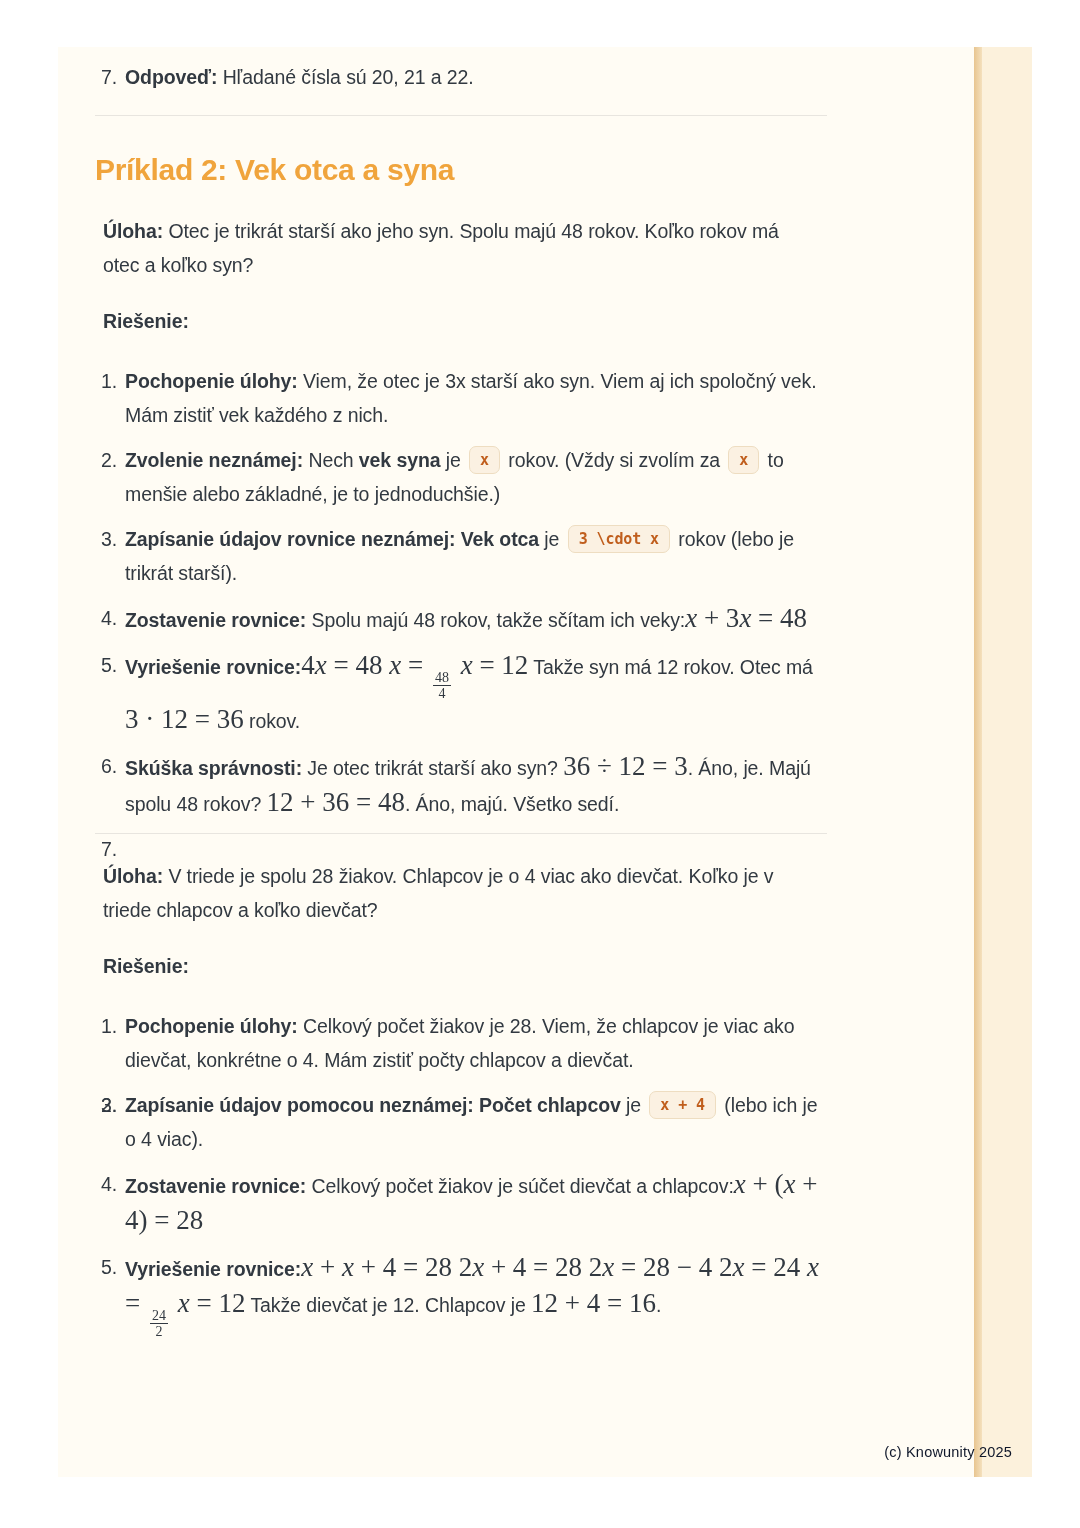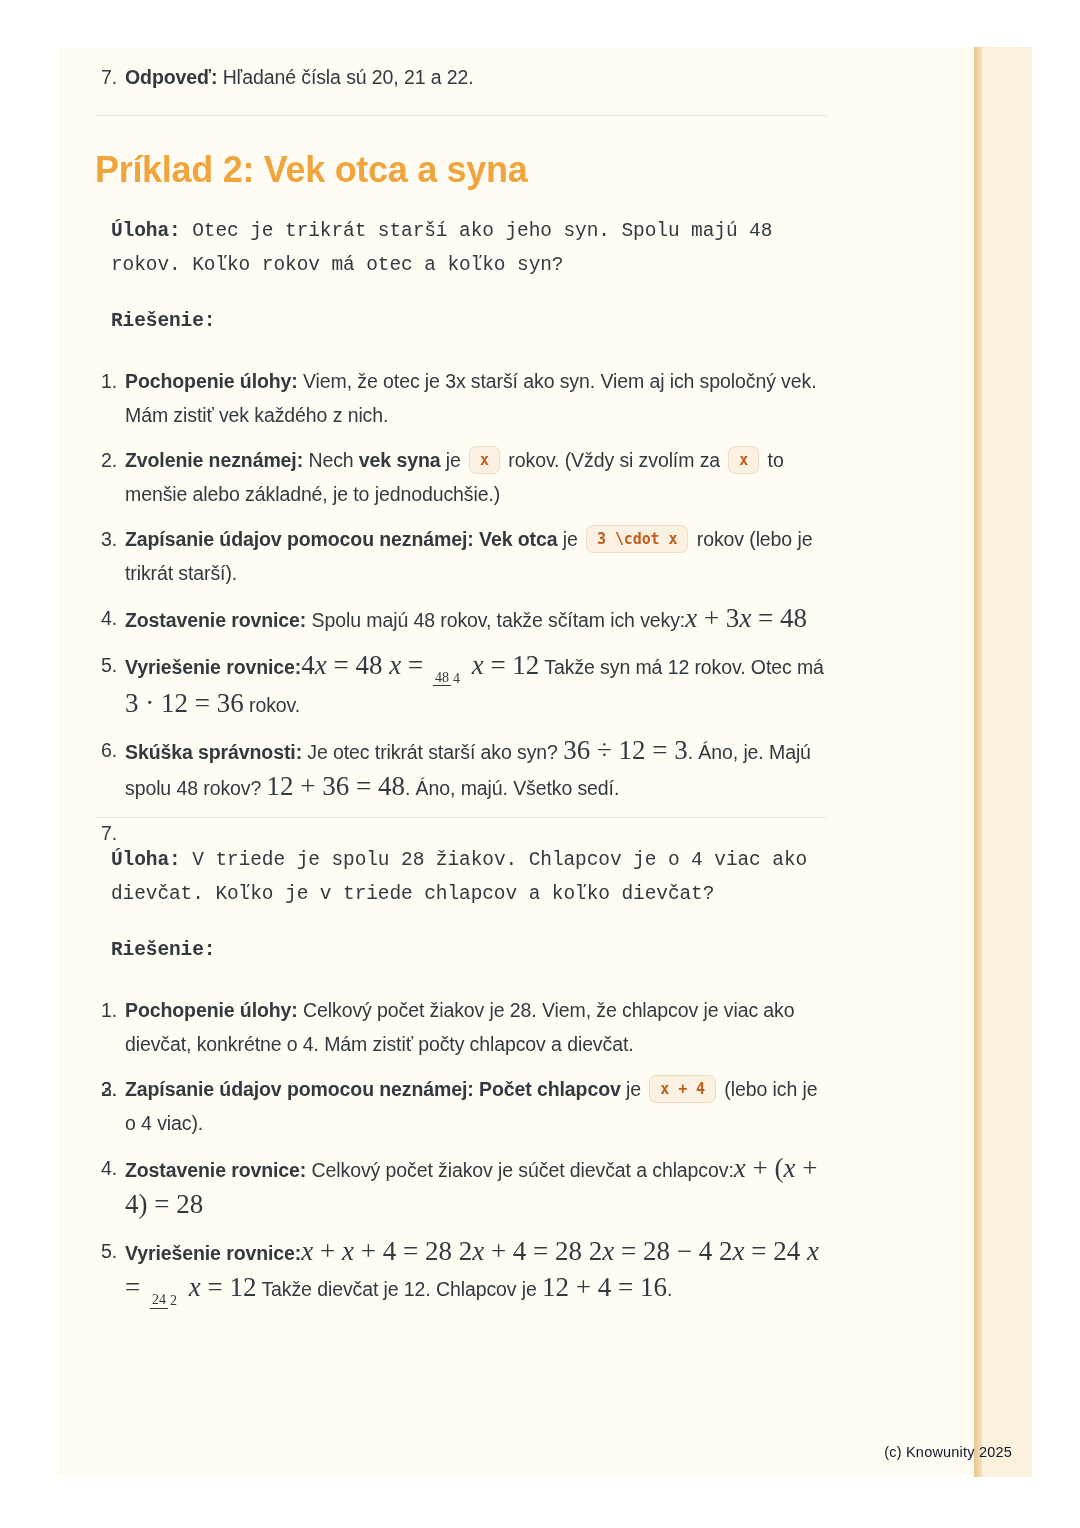--- a/index.html
+++ b/index.html
@@ -24,33 +24,33 @@
   .content{
     position:absolute;left:37px;top:0;width:732px;padding-top:13px;
     font-size:19.5px;line-height:34px;letter-spacing:-0.1px;z-index:2;
   }
   .li{position:relative;padding-left:30px;}
   .marker{position:absolute;left:6px;top:0;}
   ol.steps{list-style:none;margin:26px 0 0 0;padding:0;}
   ol.steps li{position:relative;padding-left:30px;margin-bottom:11px;}
   ol.steps li .marker{position:absolute;left:6px;top:0;}
   h2{
-    font-size:36px;line-height:38px;margin:35px 0 0 0;
+    font-size:30px;line-height:38px;margin:35px 0 0 0;
     color:#f0a43c;font-weight:bold;letter-spacing:-0.3px;
   }
   hr.divider{border:none;border-top:1px solid #e8e5df;margin:21px 0 0 0;height:0;}
   hr.divider-2{margin-top:12px;}
-  p{margin:16px;font-family:Liberation Mono, monospace;}
+  p{margin:8px;}
   .uloha{margin-top:25px;}
   .riesenie{margin-top:22px;font-weight:bold;}
   strong{font-weight:bold;}
   .math{font-family:"Liberation Serif",serif;font-size:27px;letter-spacing:0;}
   .math em{font-style:italic;font-family:"Liberation Serif",serif;}
   .frac{
-    display:inline-flex;flex-direction:row;align-items:center;
+    display:inline-flex;flex-direction:column;align-items:center;
     font-size:14px;line-height:1.1;vertical-align:-8px;margin:0 3px;
   }
   .frac .fnum{border-bottom:1.2px solid #323941;padding:0 2px;display:block;}
   .frac .fden{padding:0 2px;display:block;}
   .chip{
     display:inline-block;
     font-family:"DejaVu Sans Mono",monospace;
     font-size:15px;font-weight:bold;color:#c05e1d;
     background:#fbf1e2;border:1px solid #eeddc1;border-radius:7px;
     padding:0 10px;line-height:26px;vertical-align:2px;margin:0 3px;
@@ -78,21 +78,21 @@
 
     <h2>Príklad 2: Vek otca a syna</h2>
 
     <p class="uloha"><strong>Úloha:</strong><span> Otec je trikrát starší ako jeho syn. Spolu majú 48 rokov. Koľko rokov má otec a koľko syn?</span></p>
 
     <p class="riesenie">Riešenie:</p>
 
     <ol class="steps">
         <li><span class="marker">1.</span><span class="li-body"><strong>Pochopenie úlohy:</strong> Viem, že otec je 3x starší ako syn. Viem aj ich spoločný vek. Mám zistiť vek každého z nich.</span></li>
         <li><span class="marker">2.</span><span class="li-body"><strong>Zvolenie neznámej:</strong> Nech <strong>vek syna</strong> je <code class="chip">x</code> rokov. (Vždy si zvolím za <code class="chip">x</code> to menšie alebo základné, je to jednoduchšie.)</span></li>
-        <li><span class="marker">3.</span><span class="li-body"><strong>Zapísanie údajov pomocou neznámej: Vek otca</strong> je <code class="chip">3 \cdot x</code> rokov (lebo je trikrát starší).</span></li>
+        <li><span class="marker">3.</span><span class="li-body"><strong>Zapísanie údajov rovnice neznámej: Vek otca</strong> je <code class="chip">3 \cdot x</code> rokov (lebo je trikrát starší).</span></li>
         <li><span class="marker">4.</span><span class="li-body"><strong>Zostavenie rovnice:</strong> Spolu majú 48 rokov, takže sčítam ich veky:<span class="math"><em>x</em> + 3<em>x</em> = 48</span></span></li>
         <li><span class="marker">5.</span><span class="li-body"><strong>Vyriešenie rovnice:</strong><span class="math">4<em>x</em> = 48 <em>x</em> = </span><span class="math frac">
               <span class="fnum">48</span>
               <span class="fden">4</span>
             </span><span class="math"> <em>x</em> = 12</span> Takže syn má 12 rokov. Otec má <span class="math">3 · 12 = 36</span> rokov.</span></li>
         <li><span class="marker">6.</span><span class="li-body"><strong>Skúška správnosti:</strong> Je otec trikrát starší ako syn? <span class="math">36 ÷ 12 = 3</span>. Áno, je. Majú spolu 48 rokov? <span class="math">12 + 36 = 48</span>. Áno, majú. Všetko sedí.</span></li>
         <li><span class="marker">7.</span></li>
       </ol>
 
     <hr class="divider divider-2">

